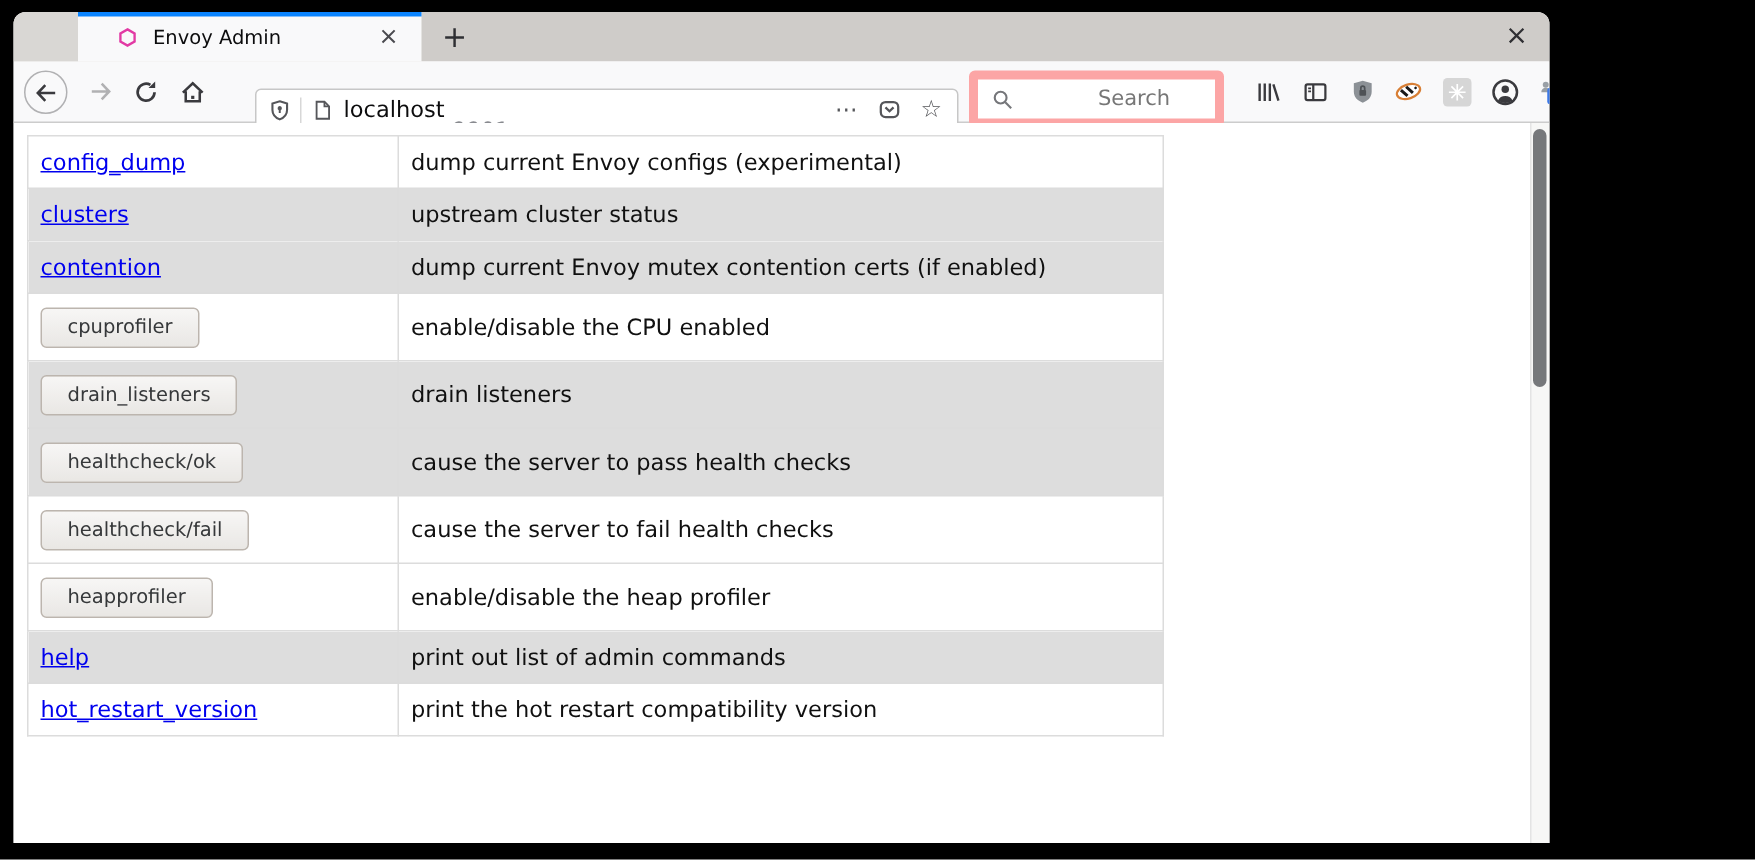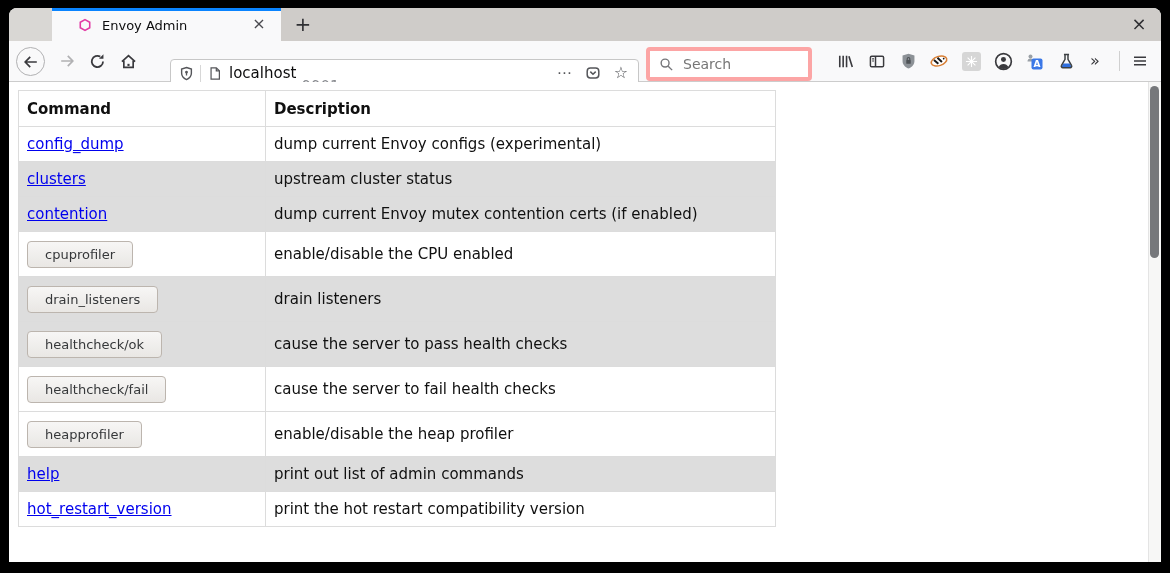--- a/index.html
+++ b/index.html
@@ -1,20 +1,20 @@
 <!DOCTYPE html>
 <html><head>
 <meta charset="utf-8">
 <style>
   html,body{margin:0;padding:0;}
   body{
     width:1170px;height:573px;position:relative;background:#000;
     font-family:"DejaVu Sans","Liberation Sans",sans-serif;overflow:hidden;
   }
-  .window{position:absolute;left:9px;top:8px;width:1152px;height:554px;
+  .window{position:absolute;left:9px;top:8px;width:1024px;height:554px;
     border-radius:8px 8px 0 0;overflow:hidden;background:#fff;}
 
   
   .tabbar{position:relative;height:33px;background:#cfccc9;}
   .pre-tab{position:absolute;left:0;top:0;width:43px;height:33px;background:#d9d7d4;border-radius:8px 0 0 0;}
   .tab{position:absolute;left:43px;top:0;width:229px;height:33px;background:#f9f9fa;}
   .tab-accent{position:absolute;left:0;top:0;right:0;height:3px;background:#0a84ff;}
   .tab .favicon{position:absolute;left:26px;top:10px;}
   .tab-title{position:absolute;left:50px;top:3px;line-height:30px;font-size:13px;color:#0c0c0d;white-space:nowrap;}
   .tab-close{position:absolute;right:10px;top:4px;width:24px;height:26px;line-height:24px;text-align:center;
@@ -33,21 +33,21 @@
   .home-btn{left:109px;top:10px;width:20px;height:20px;}
   .urlbar{position:absolute;left:161px;top:18px;width:467px;height:26px;background:#fff;
     border:1px solid #c7c7c7;border-radius:4px;display:flex;align-items:center;}
   .urlbar .vdiv{width:1px;height:17px;background:#d7d7d7;margin:0 7px 0 6px;}
   .url-text{font-size:15px;color:#0c0c0d;margin-left:7px;white-space:nowrap;}
   .url-port{color:#888a8f;margin-top:28px;}
   .url-right{margin-left:auto;display:flex;align-items:center;gap:13px;margin-right:10px;}
   .dots{font-size:15px;color:#55565a;line-height:10px;}
   .star{font-size:16px;color:#55565a;line-height:16px;}
   .searchbar{position:absolute;left:637px;top:6px;width:158px;height:26px;background:#fff;
-    border:4px solid #fca5a5;border-radius:4px;display:flex;align-items:center;}
+    border:6px solid #fca5a5;border-radius:4px;display:flex;align-items:center;gap:47px;}
   .searchbar input{border:none;outline:none;background:transparent;font-family:inherit;
     font-size:14px;color:#0c0c0d;width:110px;margin-left:7px;}
   .searchbar input::placeholder{color:#767676;}
   .tool{position:absolute;top:10px;width:20px;height:20px;display:flex;align-items:center;justify-content:center;}
   .t-library{left:826px;} .t-sidebar{left:858px;} .t-shieldlock{left:889px;}
   .t-badger{left:920px;} .t-snow{left:952px;} .t-account{left:984px;}
   .t-translate{left:1015px;} .t-flask{left:1047px;} .t-overflow{left:1076px;}
   .t-menu{left:1121px;}
   .overflow-glyph{font-size:16px;color:#3a3a3e;line-height:18px;}
   .nav-vdiv{position:absolute;left:1110px;top:10px;width:1px;height:20px;background:#d0d0d0;}
@@ -233,24 +233,20 @@
     </div>
   </div>
 
   <div class="content">
     <table class="cmd-table">
       <colgroup>
           <col class="c1">
           <col class="c2">
         </colgroup>
       <tbody>
-          <tr>
-        <th>Command</th>
-        <th>Description</th>
-      </tr>
       <tr class="link-row">
         <td><a href="#">config_dump</a></td>
         <td>dump current Envoy configs (experimental)</td>
       </tr>
       <tr class="link-row even">
         <td><a href="#">clusters</a></td>
         <td>upstream cluster status</td>
       </tr>
       <tr class="link-row even">
         <td><a href="#">contention</a></td>

